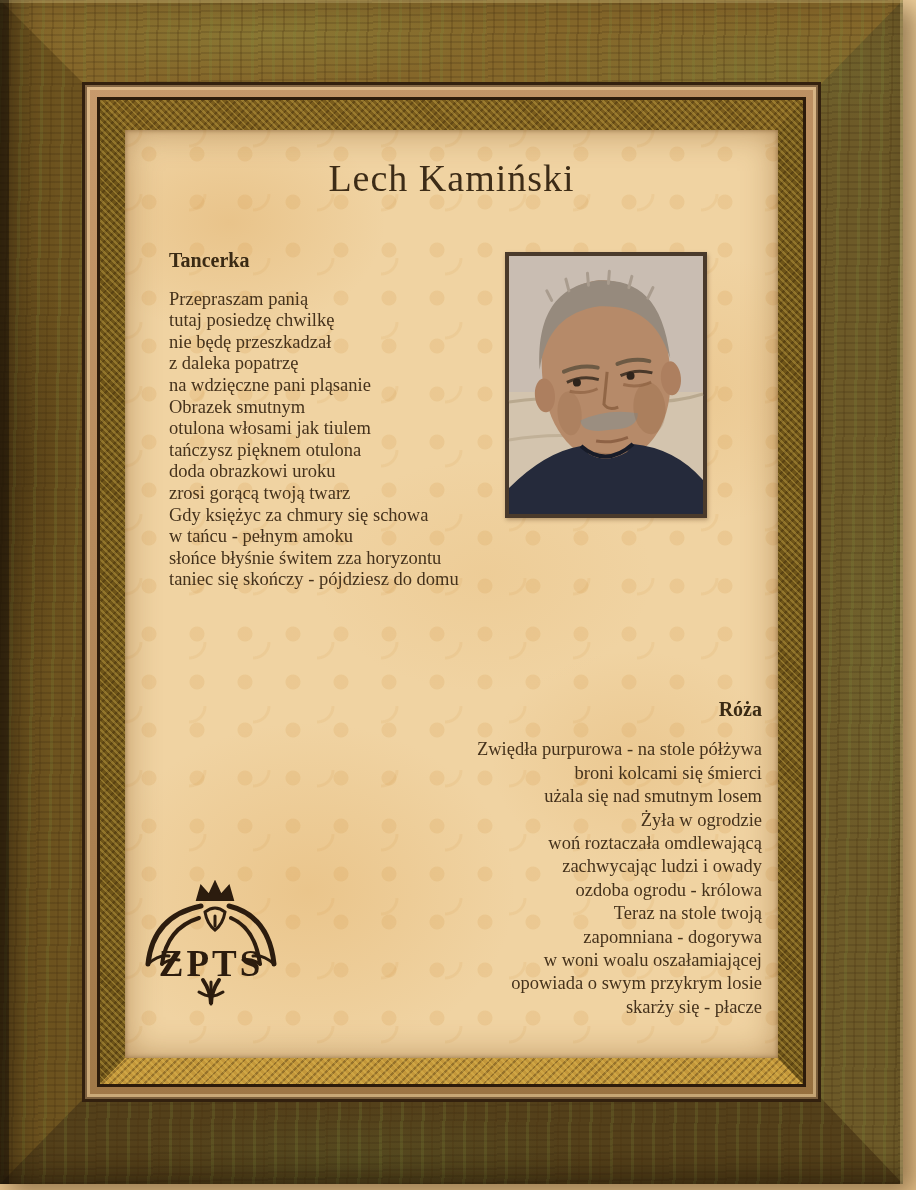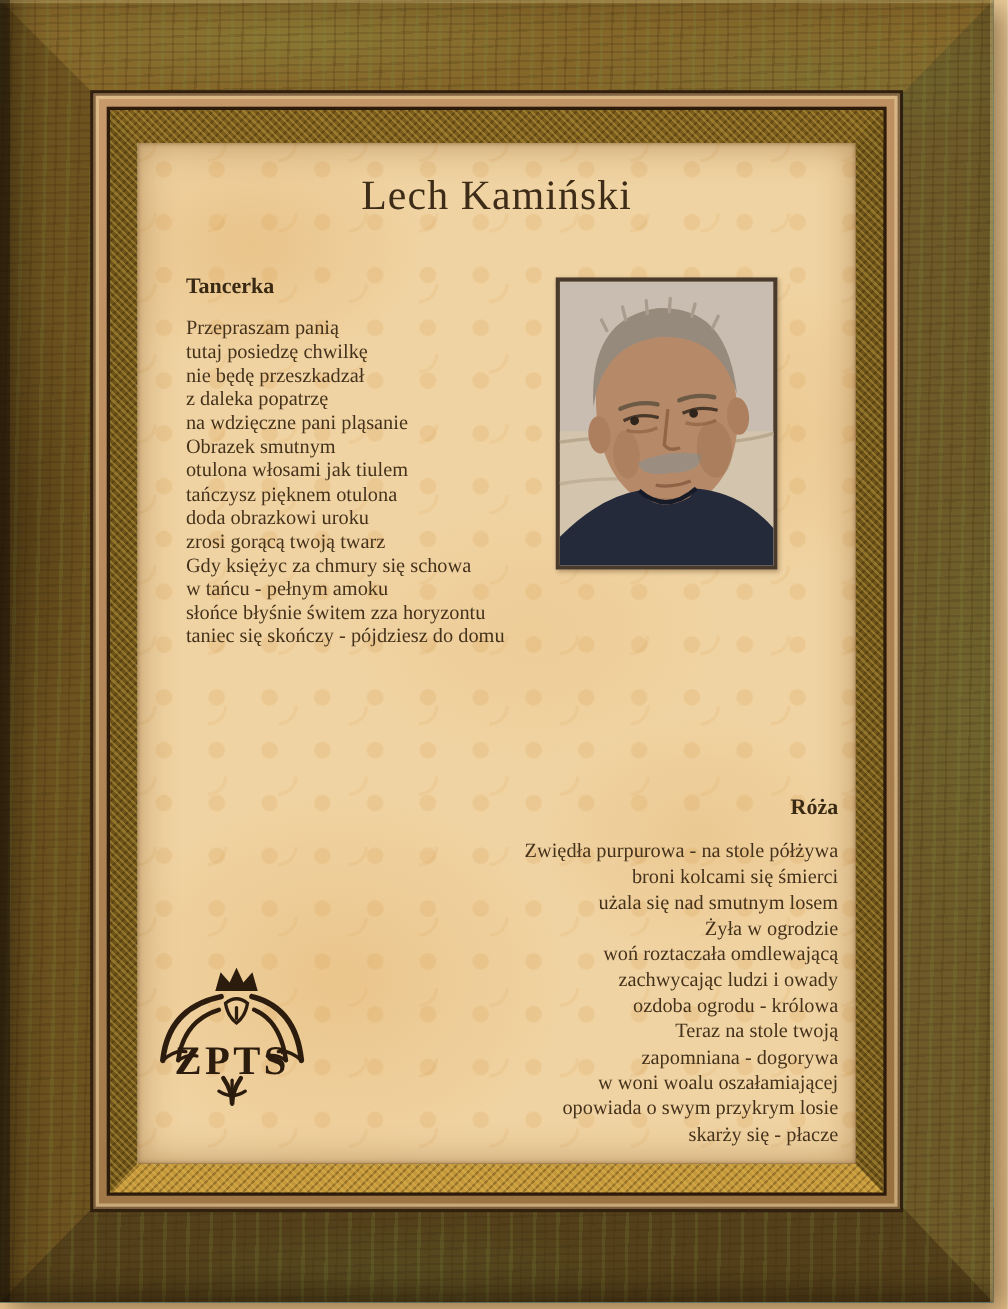--- a/index.html
+++ b/index.html
@@ -5,21 +5,21 @@
   html,body{margin:0;padding:0;}
   body{
     width:916px;height:1190px;position:relative;overflow:hidden;
     background:linear-gradient(180deg,#eccd9a 0%,#ecc994 55%,#e6c28c 100%);
     font-family:"Liberation Serif","DejaVu Serif",serif;
   }
   
   .frame{
     position:absolute;left:0;top:0;width:903px;height:1184px;
     box-shadow:10px 8px 22px rgba(70,45,15,.5);
-    background:#0ea5e9;
+    background:#f0abfc;
   }
   .wood{
     position:absolute;inset:0;box-sizing:border-box;
     border-style:solid;
     border-width:84px 82px 86px 84px;
     border-color:#85672a #6d5a28 #54401a #6d531f;
   }
   .wood-tex{
     position:absolute;inset:0;pointer-events:none;
     background-image:
@@ -77,21 +77,21 @@
     box-shadow:inset 0 0 34px rgba(120,70,18,.45), inset 0 0 5px rgba(70,40,10,.5);
     color:#45321c;
   }
   .title{
     position:absolute;top:26px;left:0;right:0;text-align:center;
     font-size:38px;letter-spacing:1px;color:#3d2c17;
   }
   .poem{position:absolute;font-size:18.5px;}
   .poem-title{font-weight:bold;font-size:20px;color:#3a2a14;margin:0 0 17px 0;}
   .poem-1{left:44px;top:120px;line-height:21.6px;text-align:left;}
-  .poem-2{right:16px;top:568px;line-height:23.4px;text-align:right;margin-top:25px;}
+  .poem-2{right:16px;top:568px;line-height:23.4px;text-align:right;}
   .line{white-space:nowrap;}
   
   .photo{
     position:absolute;left:380px;top:122px;width:202px;height:266px;
     box-shadow:1px 2px 4px rgba(80,50,20,.35);
   }
   
   .logo{position:absolute;left:14px;top:750px;width:144px;height:130px;}
 </style>
 </head>

